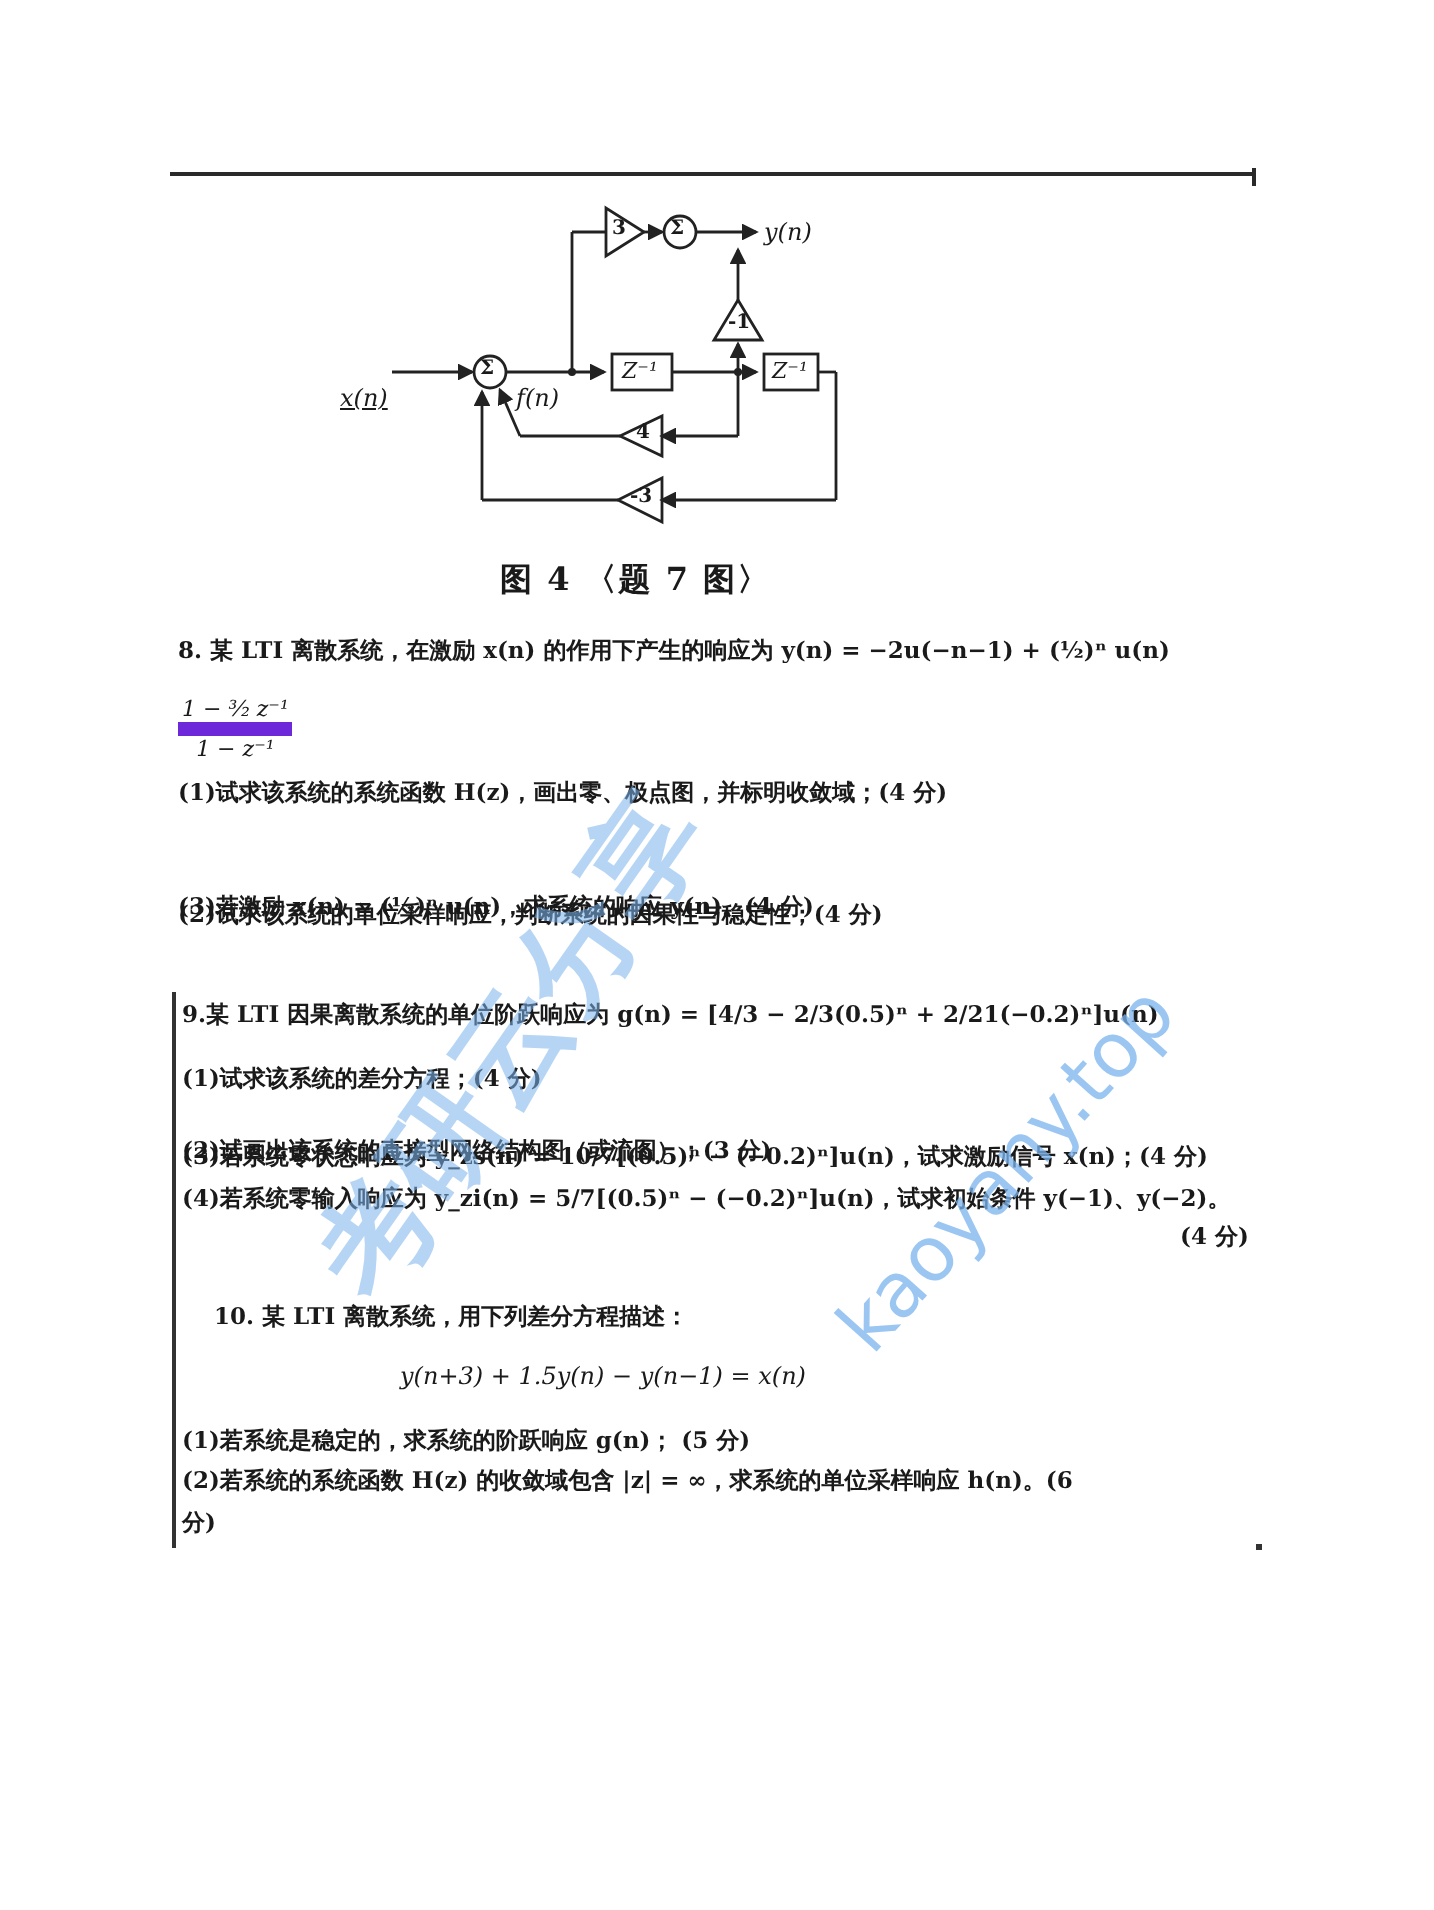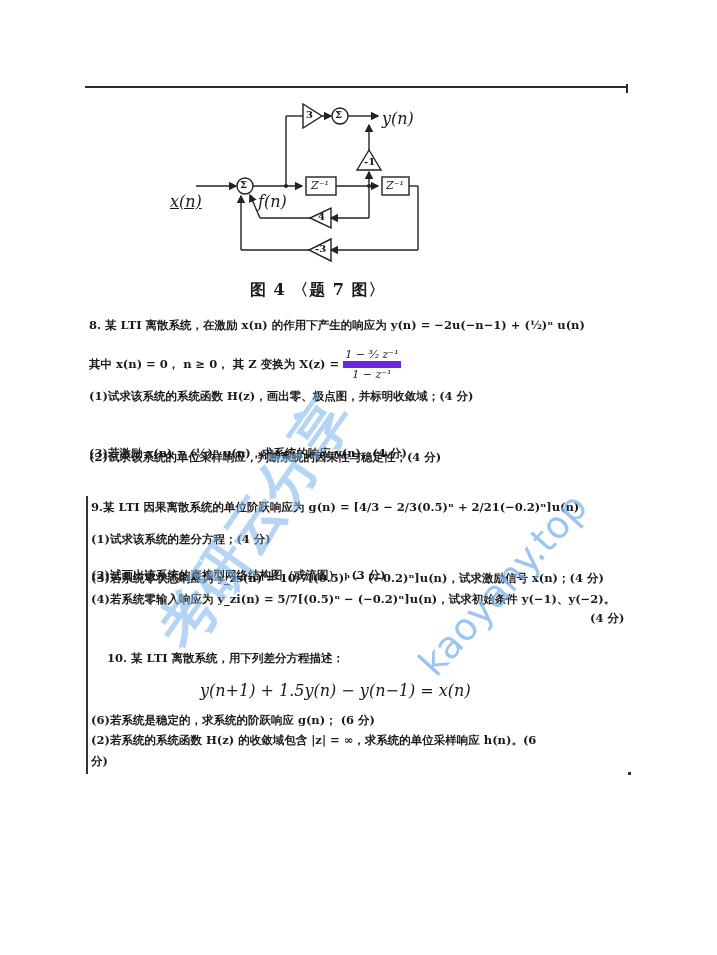--- a/index.html
+++ b/index.html
@@ -3,21 +3,21 @@
 <meta charset="utf-8">
 <style>
   html,body{margin:0;padding:0;background:#fff;}
   body{width:717px;height:955px;position:relative;overflow:hidden;font-family:"DejaVu Serif",serif;color:#1a1a1a;}
   .top-rule{position:absolute;left:85px;top:86px;width:543px;height:2px;background:#2a2a2a;}
   .top-rule-tick{position:absolute;left:626px;top:84px;width:2px;height:9px;background:#2a2a2a;}
   .left-bar{position:absolute;left:86px;top:496px;width:2px;height:278px;background:#333;}
   svg.diagram{position:absolute;left:0;top:0;}
   .fig-caption{position:absolute;left:250px;top:280px;font-size:16px;font-weight:bold;letter-spacing:1px;}
   .line{position:absolute;white-space:nowrap;font-size:11.5px;font-weight:bold;}
-  .math{font-family:"DejaVu Serif",serif;font-style:italic;font-weight:normal;font-size:16px;}
+  .math{font-family:"DejaVu Serif",serif;font-style:italic;font-weight:normal;font-size:12px;}
   .frac{display:inline-block;vertical-align:middle;text-align:center;font-size:11px;font-style:italic;font-weight:normal;}
   .frac .num{display:block;border-bottom:7px solid #6d28d9;padding:0 2px;}
   .frac .den{display:block;padding:0 2px;}
   .wm-cn{position:absolute;color:#7bb4ee;font-family:"DejaVu Sans",sans-serif;font-size:58px;font-weight:bold;opacity:0.55;transform-origin:left top;white-space:nowrap;}
   .wm-url{position:absolute;color:#7bb4ee;font-family:"DejaVu Sans",sans-serif;font-size:38px;opacity:0.75;transform:rotate(-48deg);transform-origin:left top;white-space:nowrap;}
   .dot{position:absolute;left:628px;top:772px;width:3px;height:3px;background:#333;}
 </style>
 </head>
 <body>
 
@@ -81,40 +81,39 @@
 <div class="line math" style="left:311px;top:179px;font-size:11px;">Z⁻¹</div>
 <div class="line math" style="left:386px;top:179px;font-size:11px;">Z⁻¹</div>
 <div class="line" style="left:306px;top:109px;font-size:10px;">3</div>
 <div class="line" style="left:364px;top:156px;font-size:10px;">-1</div>
 <div class="line" style="left:318px;top:211px;font-size:10px;">4</div>
 <div class="line" style="left:315px;top:243px;font-size:10px;">-3</div>
 <div class="fig-caption">图 4 〈题 7 图〉</div>
 
 <div class="line" style="left:89px;top:318px;">8. 某 LTI 离散系统，在激励 x(n) 的作用下产生的响应为 y(n) = −2u(−n−1) + (½)ⁿ u(n)</div>
 <div class="line" style="left:89px;top:348px;">
-  <span>其中  x(n) = 0， n ≥ 0， 其 Z 变换为 X(z) =</span>
   <span class="frac">
     <span class="num">1 − ³⁄₂ z⁻¹</span>
     <span class="den">1 − z⁻¹</span>
   </span>
 </div>
 <div class="line" style="left:89px;top:389px;">(1)试求该系统的系统函数 H(z)，画出零、极点图，并标明收敛域；(4 分)</div>
 <div class="line" style="left:89px;top:418px;margin-top:32px;">(2)试求该系统的单位采样响应，判断系统的因果性与稳定性；(4 分)</div>
 <div class="line" style="left:89px;top:446px;">(3)若激励 x(n) = (½)ⁿ u(n)，求系统的响应 y(n)。(4 分)</div>
 
 <div class="left-bar"></div>
 <div class="line" style="left:91px;top:500px;">9.某 LTI 因果离散系统的单位阶跃响应为 g(n) = [4/3 − 2/3(0.5)ⁿ + 2/21(−0.2)ⁿ]u(n)</div>
 <div class="line" style="left:91px;top:532px;">(1)试求该系统的差分方程；(4 分)</div>
 <div class="line" style="left:91px;top:568px;">(2)试画出该系统的直接型网络结构图（或流图）；(3 分)</div>
 <div class="line" style="left:91px;top:571px;">(3)若系统零状态响应为 y_zs(n) = 10/7[(0.5)ⁿ − (−0.2)ⁿ]u(n)，试求激励信号 x(n)；(4 分)</div>
 <div class="line" style="left:91px;top:592px;">(4)若系统零输入响应为 y_zi(n) = 5/7[(0.5)ⁿ − (−0.2)ⁿ]u(n)，试求初始条件 y(−1)、y(−2)。</div>
 <div class="line" style="left:590px;top:611px;">(4 分)</div>
 
 <div class="line" style="left:91px;top:651px;margin-left:16px;">10. 某 LTI 离散系统，用下列差分方程描述：</div>
-<div class="line math" style="left:200px;top:681px;">y(n+1) + 1.5y(n) − y(n−1) = x(n)</div>
-<div class="line" style="left:91px;top:713px;">(6)若系统是稳定的，求系统的阶跃响应 g(n)；  (6 分)</div>
+<div class="line math" style="left:200px;top:681px;">y(n+3) + 1.5y(n) − y(n−1) = x(n)</div>
+<div class="line" style="left:91px;top:713px;">(1)若系统是稳定的，求系统的阶跃响应 g(n)；  (5 分)</div>
 <div class="line" style="left:91px;top:733px;">(2)若系统的系统函数 H(z) 的收敛域包含 |z| = ∞，求系统的单位采样响应 h(n)。(6</div>
 <div class="line" style="left:91px;top:754px;">分)</div>
 
 <div class="dot"></div>
 
 <div class="wm-cn" style="left:140px;top:620px;transform:rotate(-55deg);">考研云分享</div>
 <div class="wm-url" style="left:410px;top:655px;">kaoyany.top</div>
 
 </body></html>

